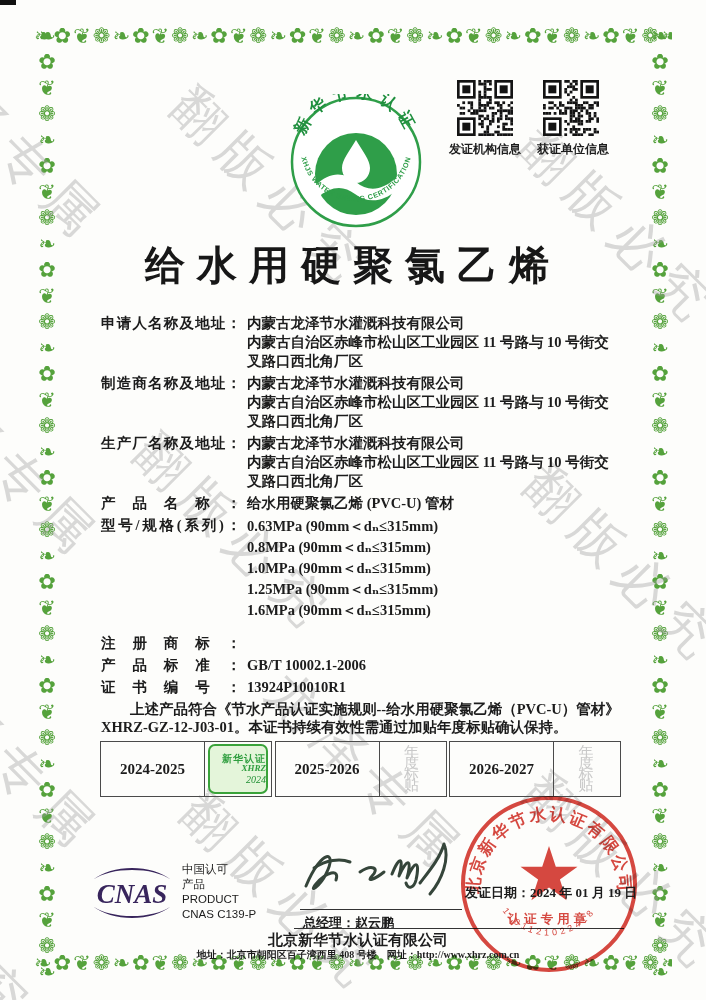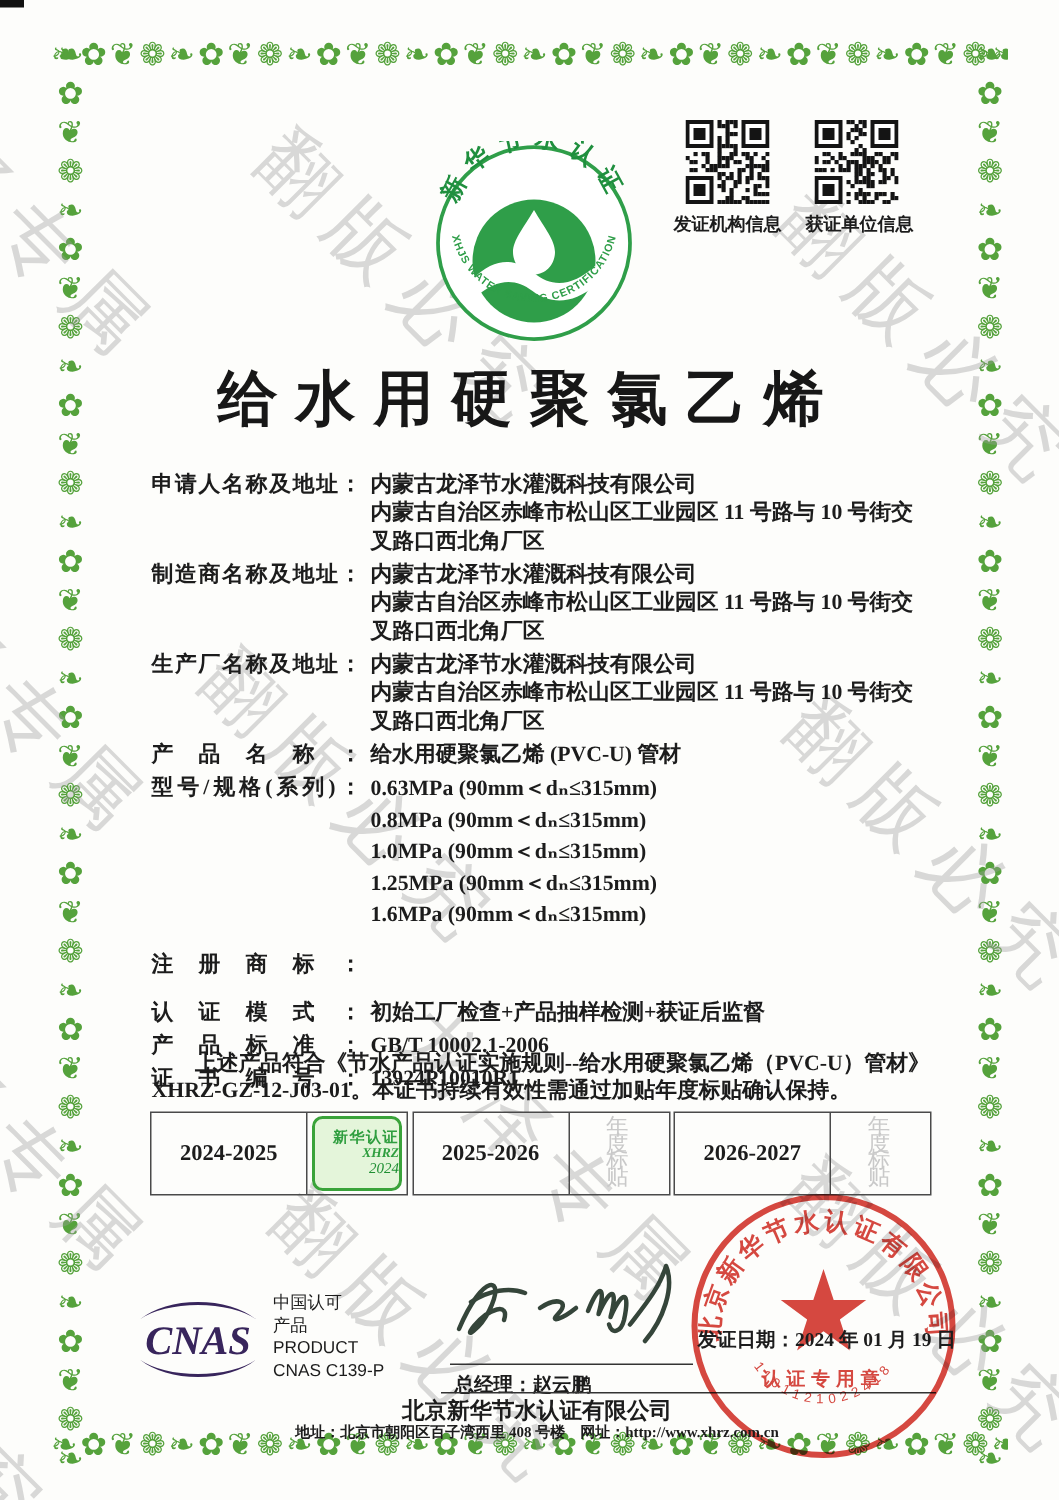--- a/index.html
+++ b/index.html
@@ -426,26 +426,20 @@
         <div>1.25MPa (90mm＜dₙ≤315mm)</div>
         <div>1.6MPa (90mm＜dₙ≤315mm)</div>
       </div>
     </div>
     <div class="field-row gap-top">
       <span class="flabel">注册商标：</span>
       <div class="fvalue">
           <div></div>
         </div>
     </div>
-    <div class="field-row gap-top">
-      <span class="flabel">认证模式：</span>
-      <div class="fvalue">
-          <div>初始工厂检查+产品抽样检测+获证后监督</div>
-        </div>
-    </div>
     <div class="field-row gap-sm">
       <span class="flabel">产品标准：</span>
       <div class="fvalue">
           <div>GB/T 10002.1-2006</div>
         </div>
     </div>
     <div class="field-row gap-sm">
       <span class="flabel">证书编号：</span>
       <div class="fvalue">
           <div>13924P10010R1</div>

